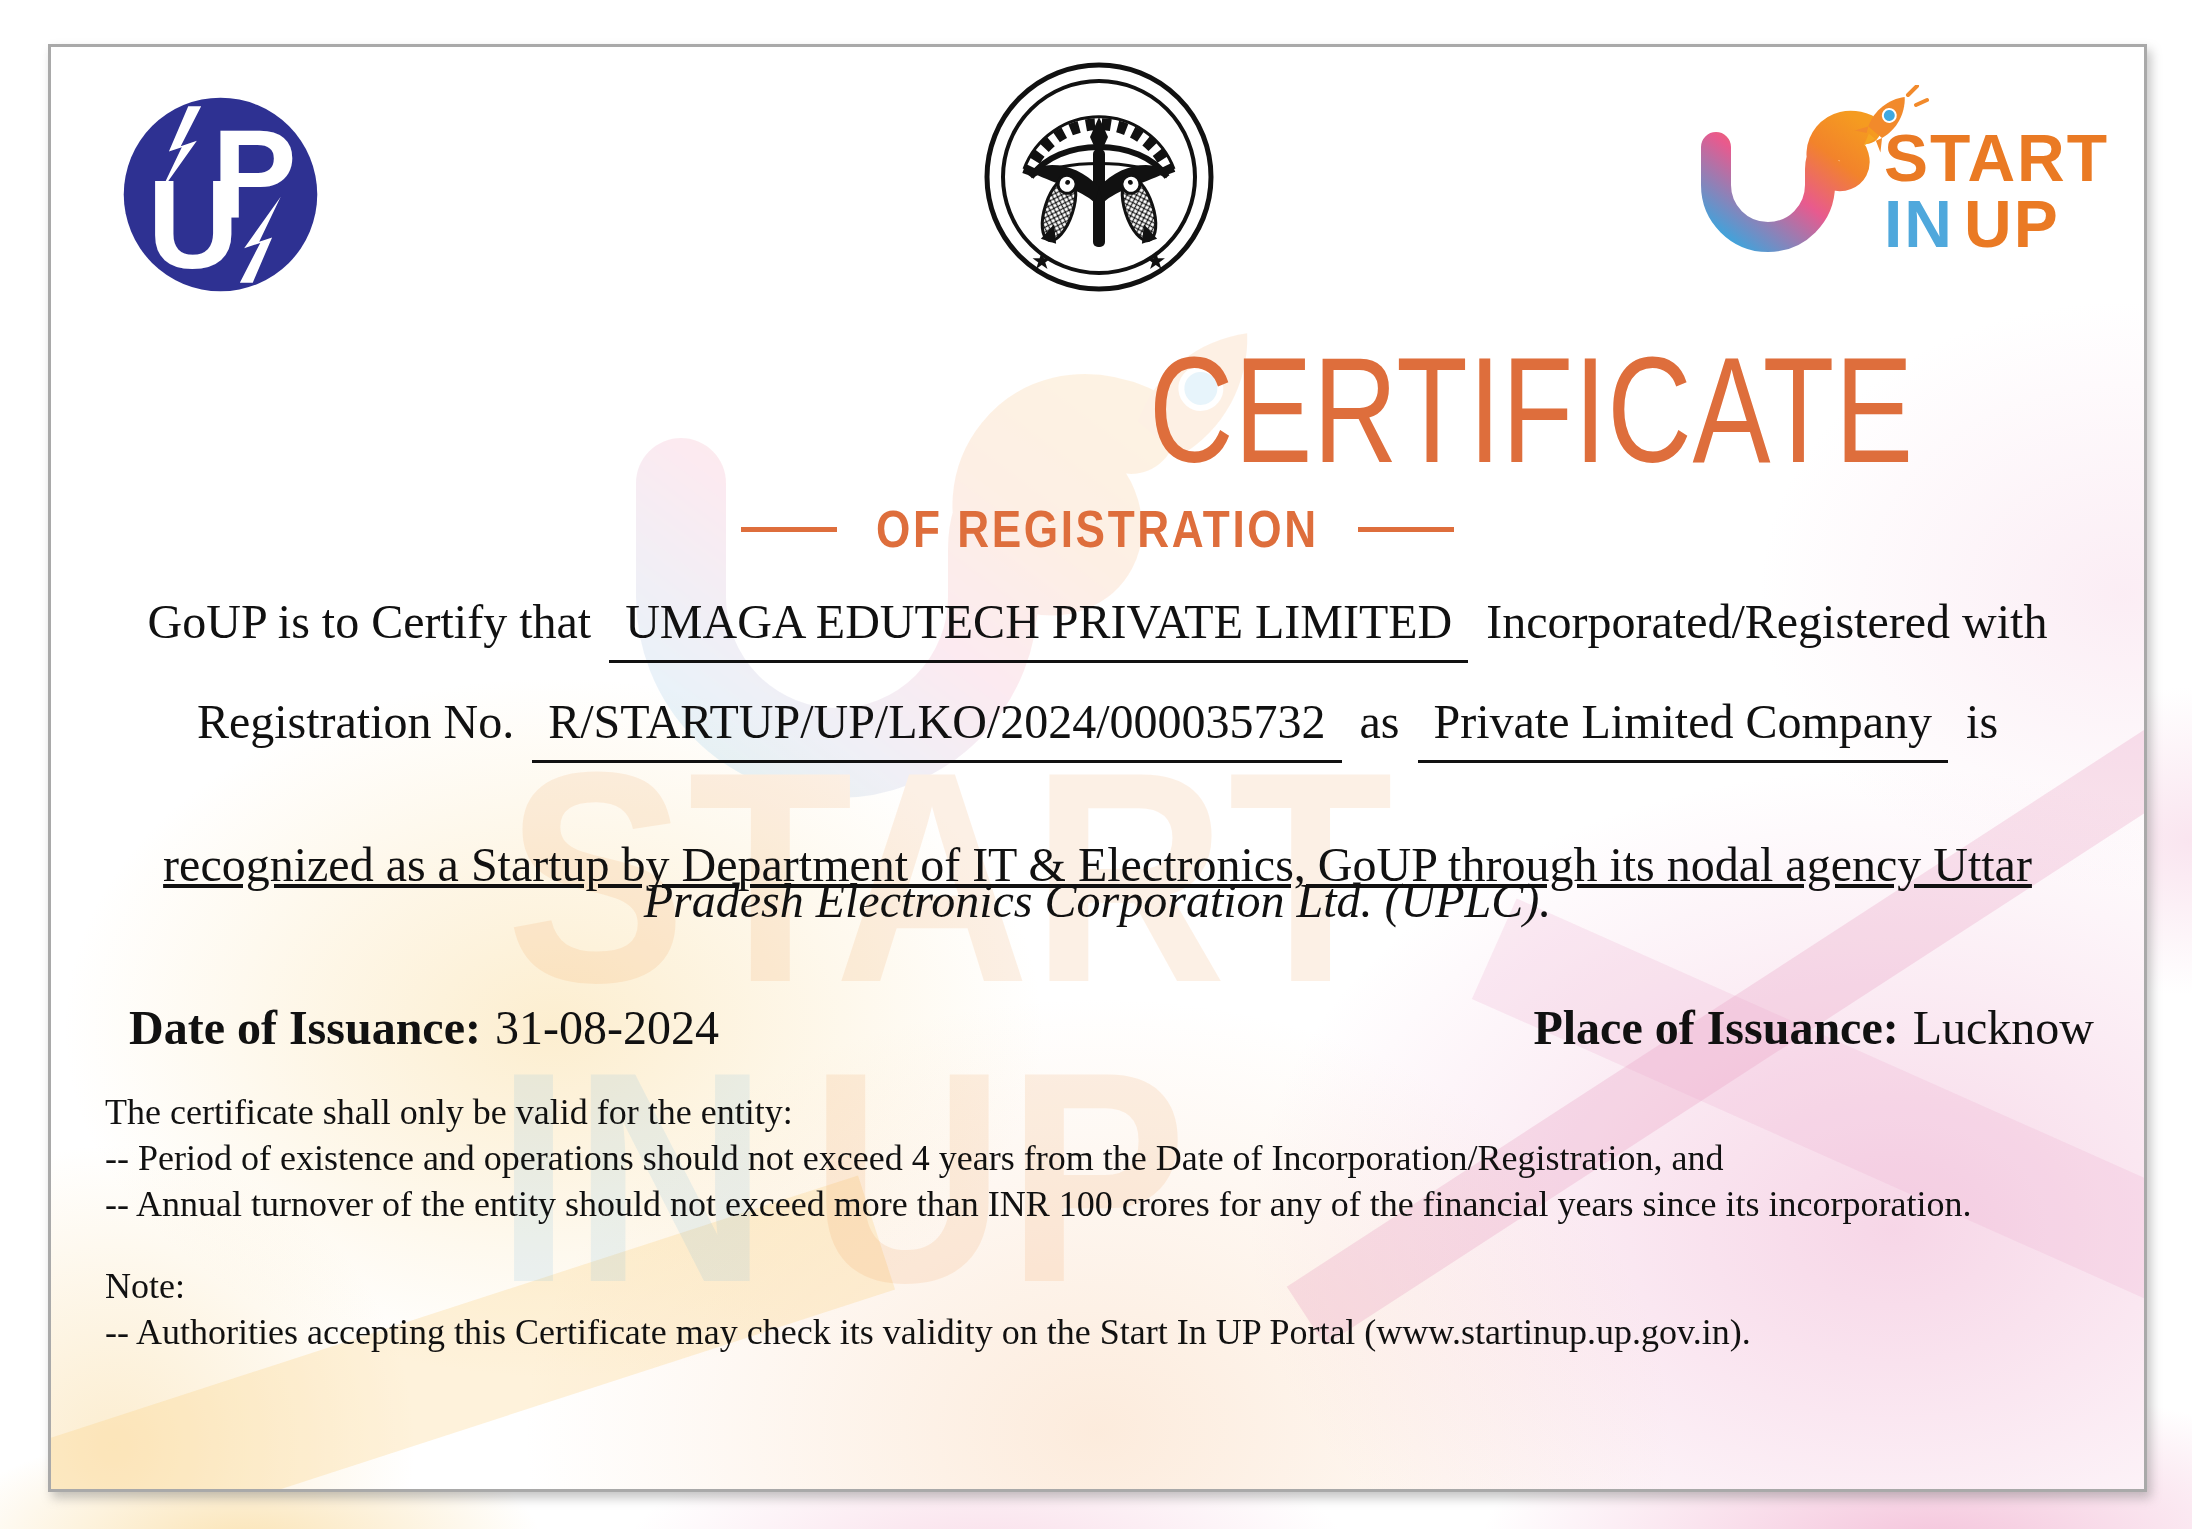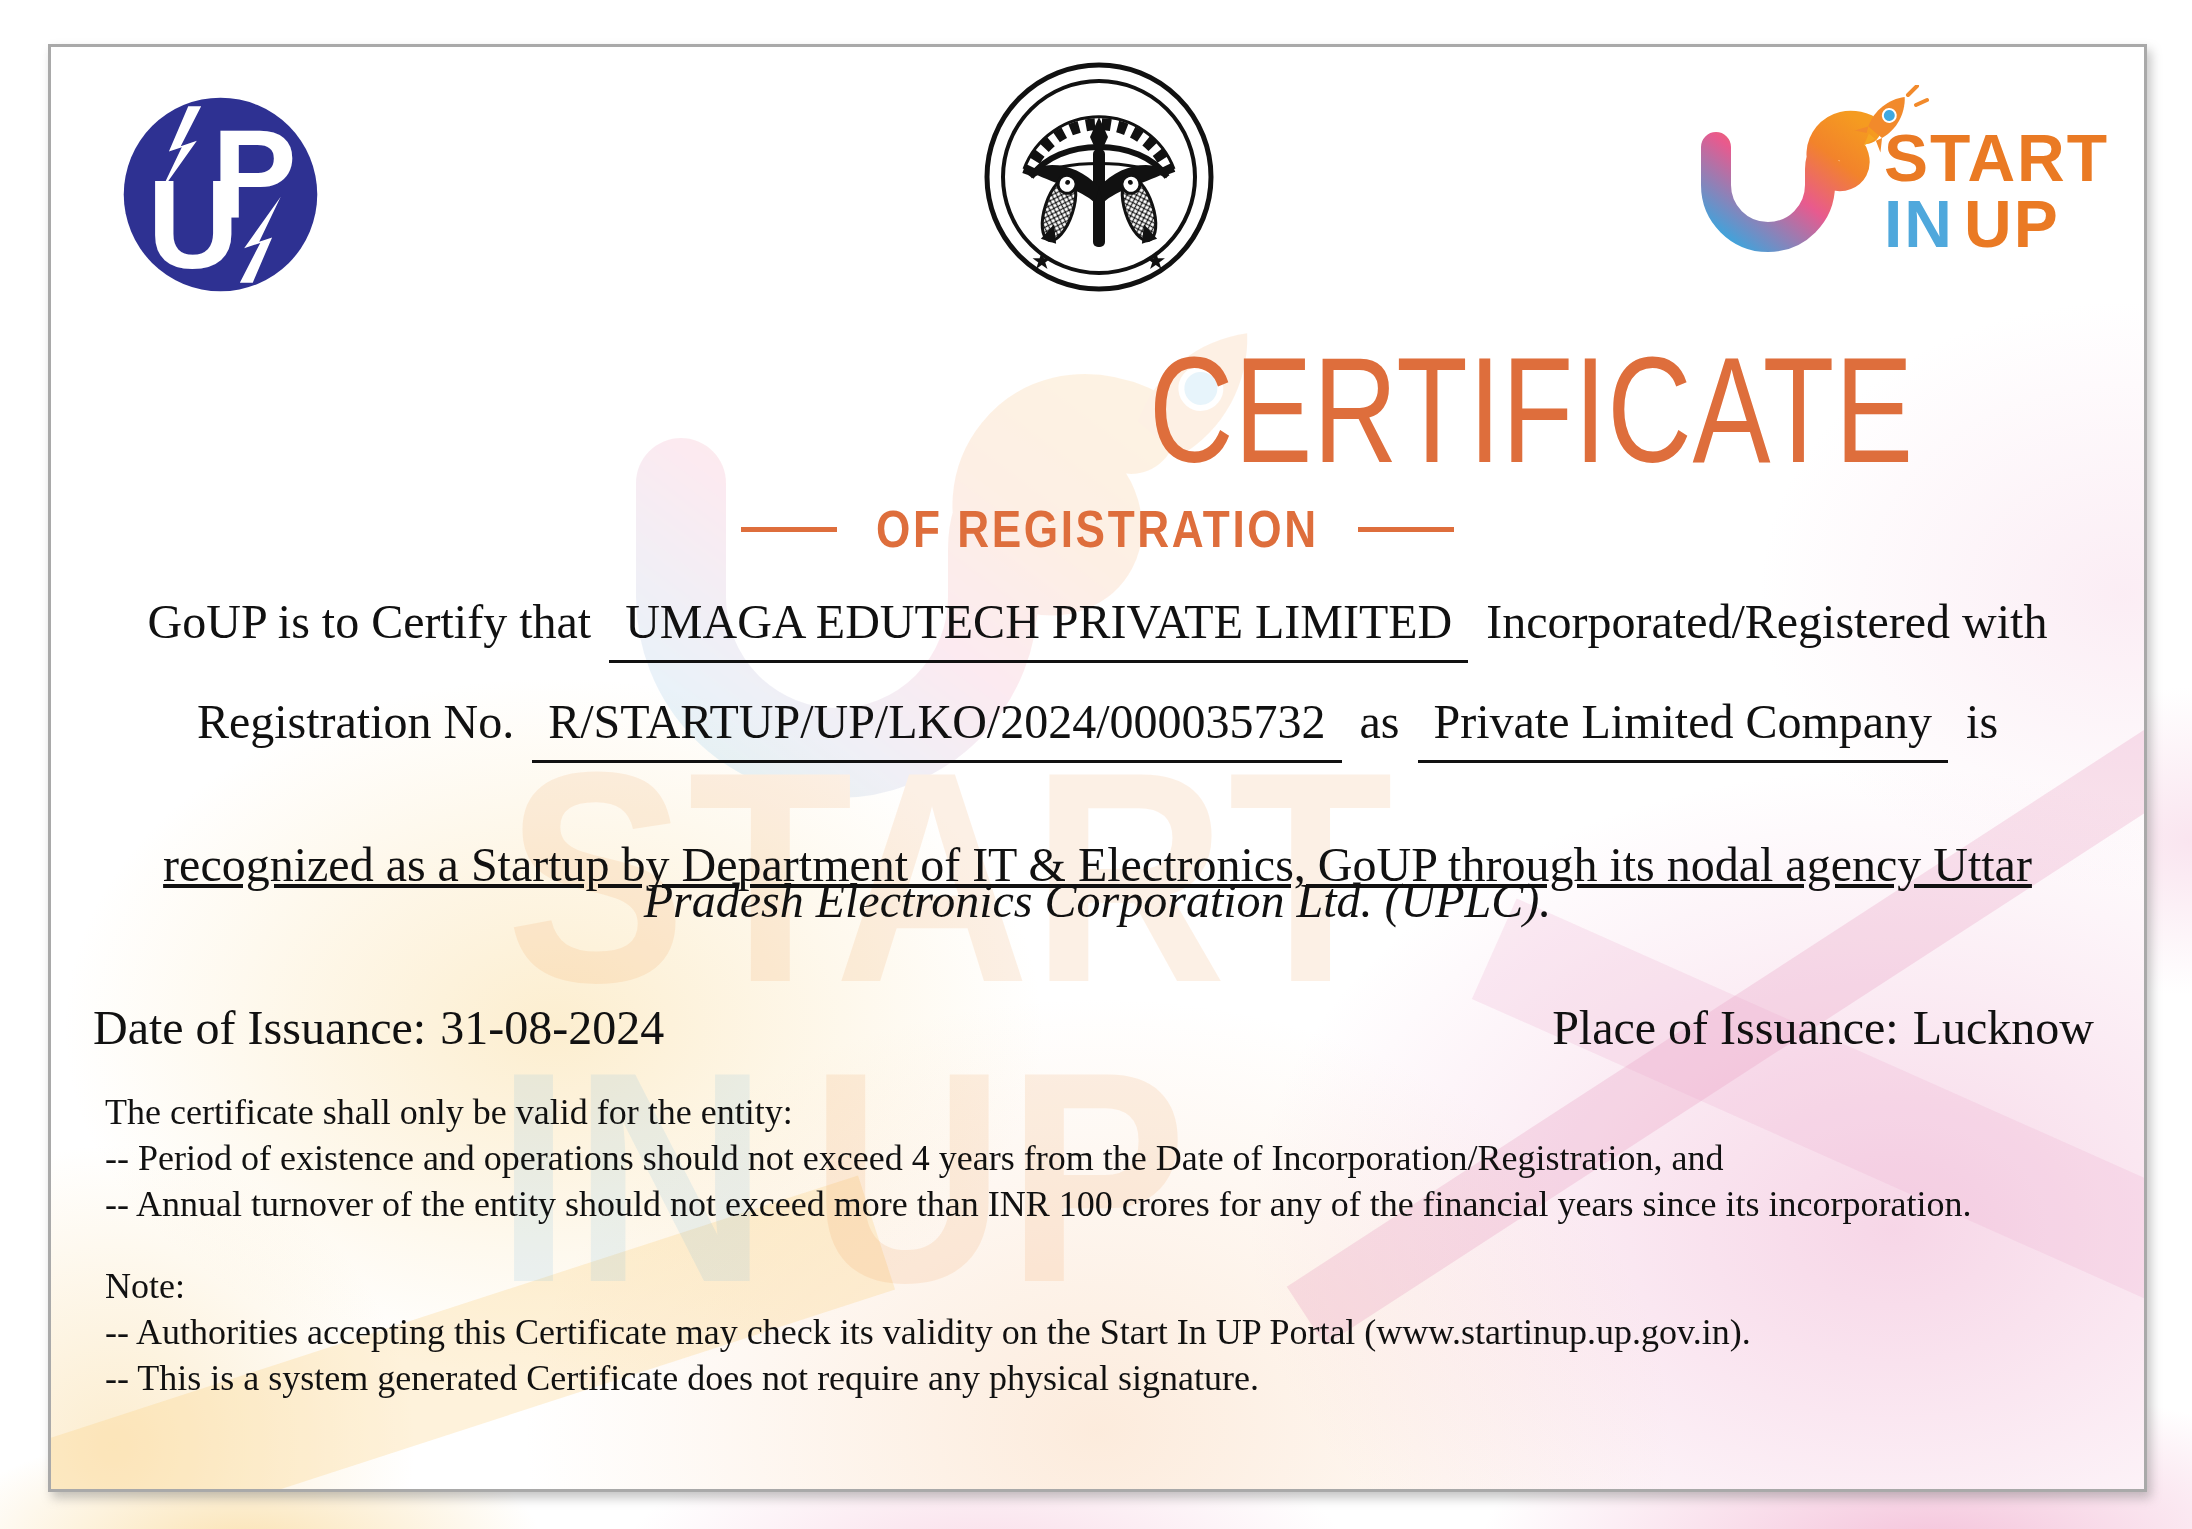--- a/index.html
+++ b/index.html
@@ -44,21 +44,21 @@
   .rule{width:96px;height:5px;background:#DE6E3C;}
   .subtitle{font-family:"Liberation Sans",sans-serif;font-weight:bold;font-size:52px;line-height:1;
     color:#DE6E3C;letter-spacing:3px;transform:scaleX(.85);}
 
   .bodyline{position:absolute;left:0;right:0;text-align:center;font-size:48px;line-height:60px;z-index:2;}
   .l1{top:545px;} .l2{top:645px;} .l3{top:788px;text-decoration:underline;} .l4{top:824px;font-style:italic;}
   .uline{display:inline-block;border-bottom:3px solid #111;padding:0 16px 8px;margin:0 6px;}
 
   .issuance{position:absolute;left:42px;right:50px;top:952px;display:flex;justify-content:space-between;
     font-size:48px;line-height:58px;z-index:2;}
-  .iss-label{font-weight:normal;} .iss-value{margin-left:14px;}
+  .iss-label{font-weight:bold;margin-left:36px;} .iss-value{margin-left:14px;}
 
   .fineprint{position:absolute;left:54px;right:60px;font-size:36px;line-height:46px;z-index:2;}
   .valid{top:1042px;} .note{top:1216px;}
 
   [data-interactable]{cursor:default;}
 </style>
 </head>
 <body>
 
 <svg width="0" height="0" style="position:absolute">
@@ -187,17 +187,16 @@
 
     <div class="fineprint valid" data-interactable="false">
       <div data-interactable="false">The certificate shall only be valid for the entity:</div>
       <div data-interactable="false">-- Period of existence and operations should not exceed 4 years from the Date of Incorporation/Registration, and</div>
       <div data-interactable="false">-- Annual turnover of the entity should not exceed more than INR 100 crores for any of the financial years since its incorporation.</div>
     </div>
 
     <div class="fineprint note" data-interactable="false">
       <div data-interactable="false">Note:</div>
       <div data-interactable="false">-- Authorities accepting this Certificate may check its validity on the Start In UP Portal (www.startinup.up.gov.in).</div>
-      <div data-interactable="false">-- This is a system generated Certificate does not require any physical signature.</div>
     </div>
 
   </div>
 </div>
 
 </body></html>

